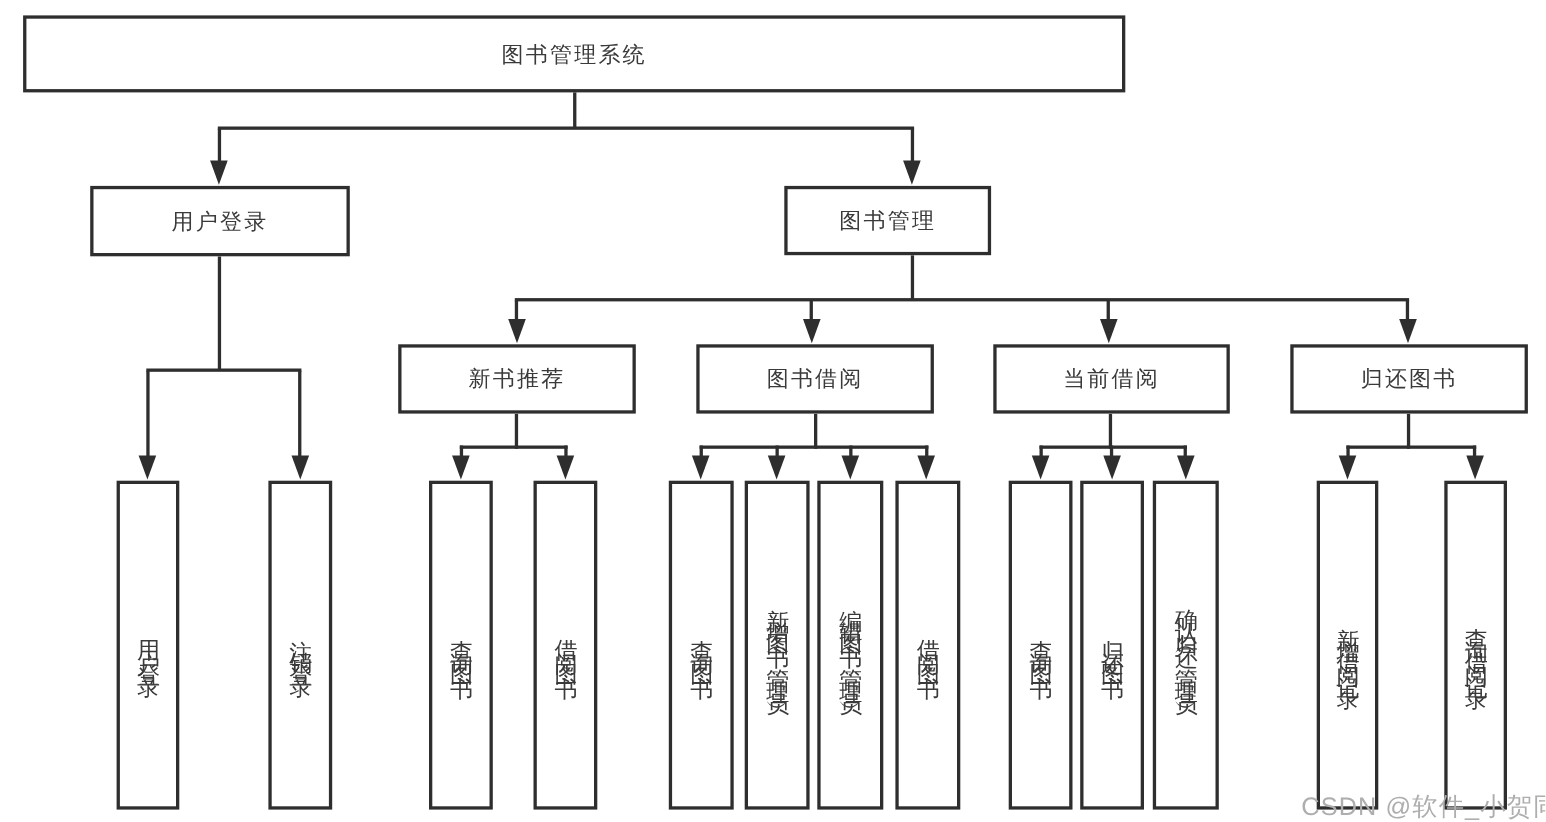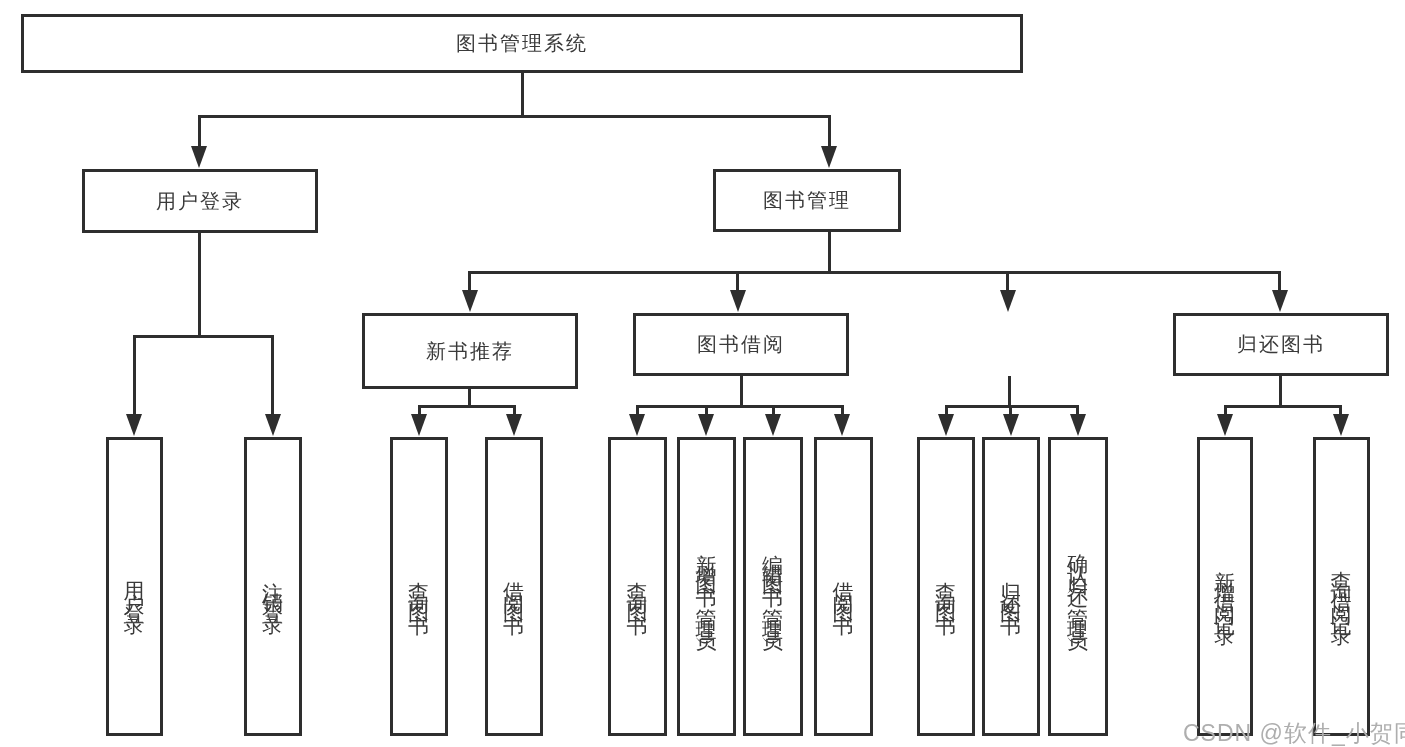--- a/index.html
+++ b/index.html
@@ -57,21 +57,21 @@
     letter-spacing: 1px;
     z-index: 3;
     white-space: nowrap;
   }
 </style>
 </head>
 <body>
 
 <div id="canvas">
 
-  <div class="box" style="left:21px; top:14px; width:1002px; height:59px;">
+  <div class="box" style="left:21px; top:14px; width:1002px; height:70px;">
     <span>图书管理系统</span>
   </div>
 
   <div class="vline" style="left:521px; top:69px; height:48px;"></div>
   <div class="hline" style="left:198px; top:115px; width:633px;"></div>
   <div class="vline" style="left:198px; top:117px; height:32px;"></div>
   <div class="vline" style="left:828px; top:117px; height:32px;"></div>
   <div class="arrow" style="left:191px; top:146px;"></div>
   <div class="arrow" style="left:821px; top:146px;"></div>
 
@@ -93,25 +93,28 @@
   <div class="hline" style="left:468px; top:271px; width:813px;"></div>
   <div class="vline" style="left:468px; top:273px; height:20px;"></div>
   <div class="vline" style="left:736px; top:273px; height:20px;"></div>
   <div class="vline" style="left:1006px; top:273px; height:20px;"></div>
   <div class="vline" style="left:1278px; top:273px; height:20px;"></div>
   <div class="arrow" style="left:462px; top:290px;"></div>
   <div class="arrow" style="left:730px; top:290px;"></div>
   <div class="arrow" style="left:1000px; top:290px;"></div>
   <div class="arrow" style="left:1272px; top:290px;"></div>
 
-  <div class="box" style="left:362px; top:313px; width:216px; height:76px;">
+  <div class="box" style="left:362px; top:313px; width:216px; height:63px;">
     <span>新书推荐</span>
   </div>
   <div class="box" style="left:633px; top:313px; width:216px; height:63px;">
     <span>图书借阅</span>
+  </div>
+  <div class="box" style="left:903px; top:313px; width:215px; height:63px;">
+    <span>当前借阅</span>
   </div>
   <div class="box" style="left:1173px; top:313px; width:216px; height:63px;">
     <span>归还图书</span>
   </div>
 
   <div class="vline" style="left:468px; top:376px; height:32px;"></div>
   <div class="hline" style="left:418px; top:405px; width:98px;"></div>
   <div class="vline" style="left:418px; top:405px; height:13px;"></div>
   <div class="vline" style="left:513px; top:405px; height:13px;"></div>
   <div class="arrow" style="left:411px; top:414px;"></div>

